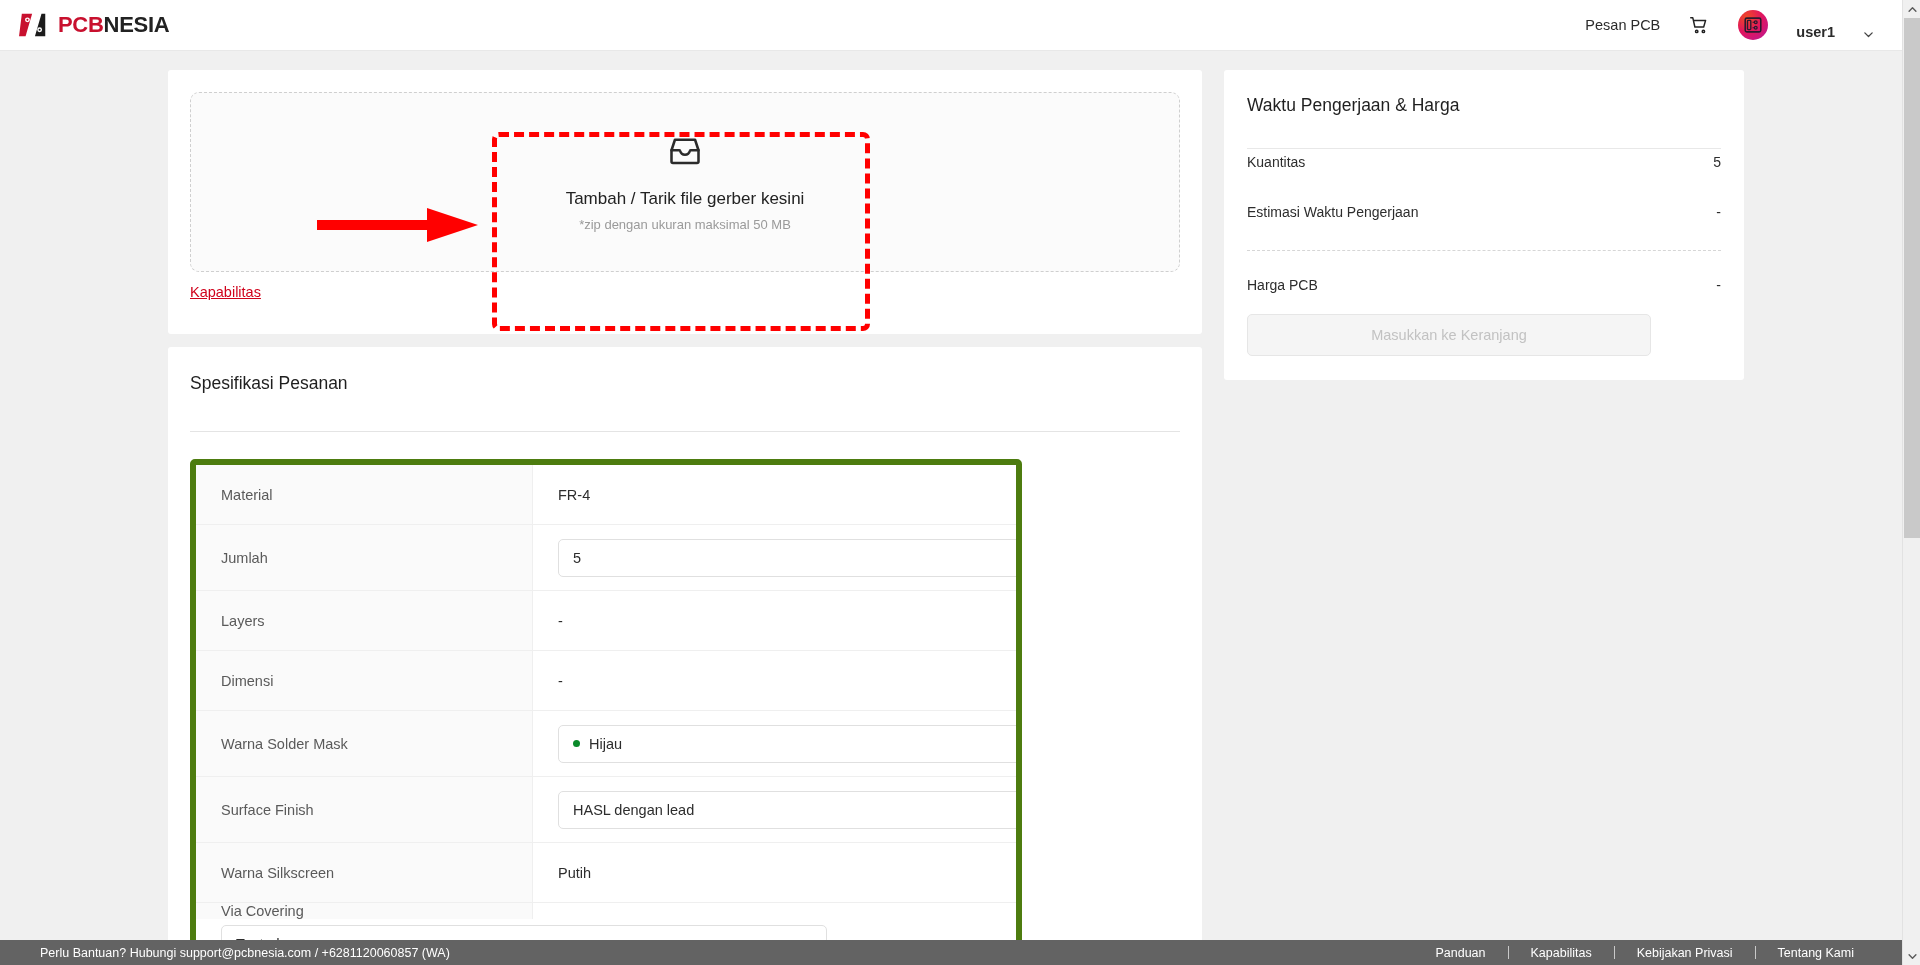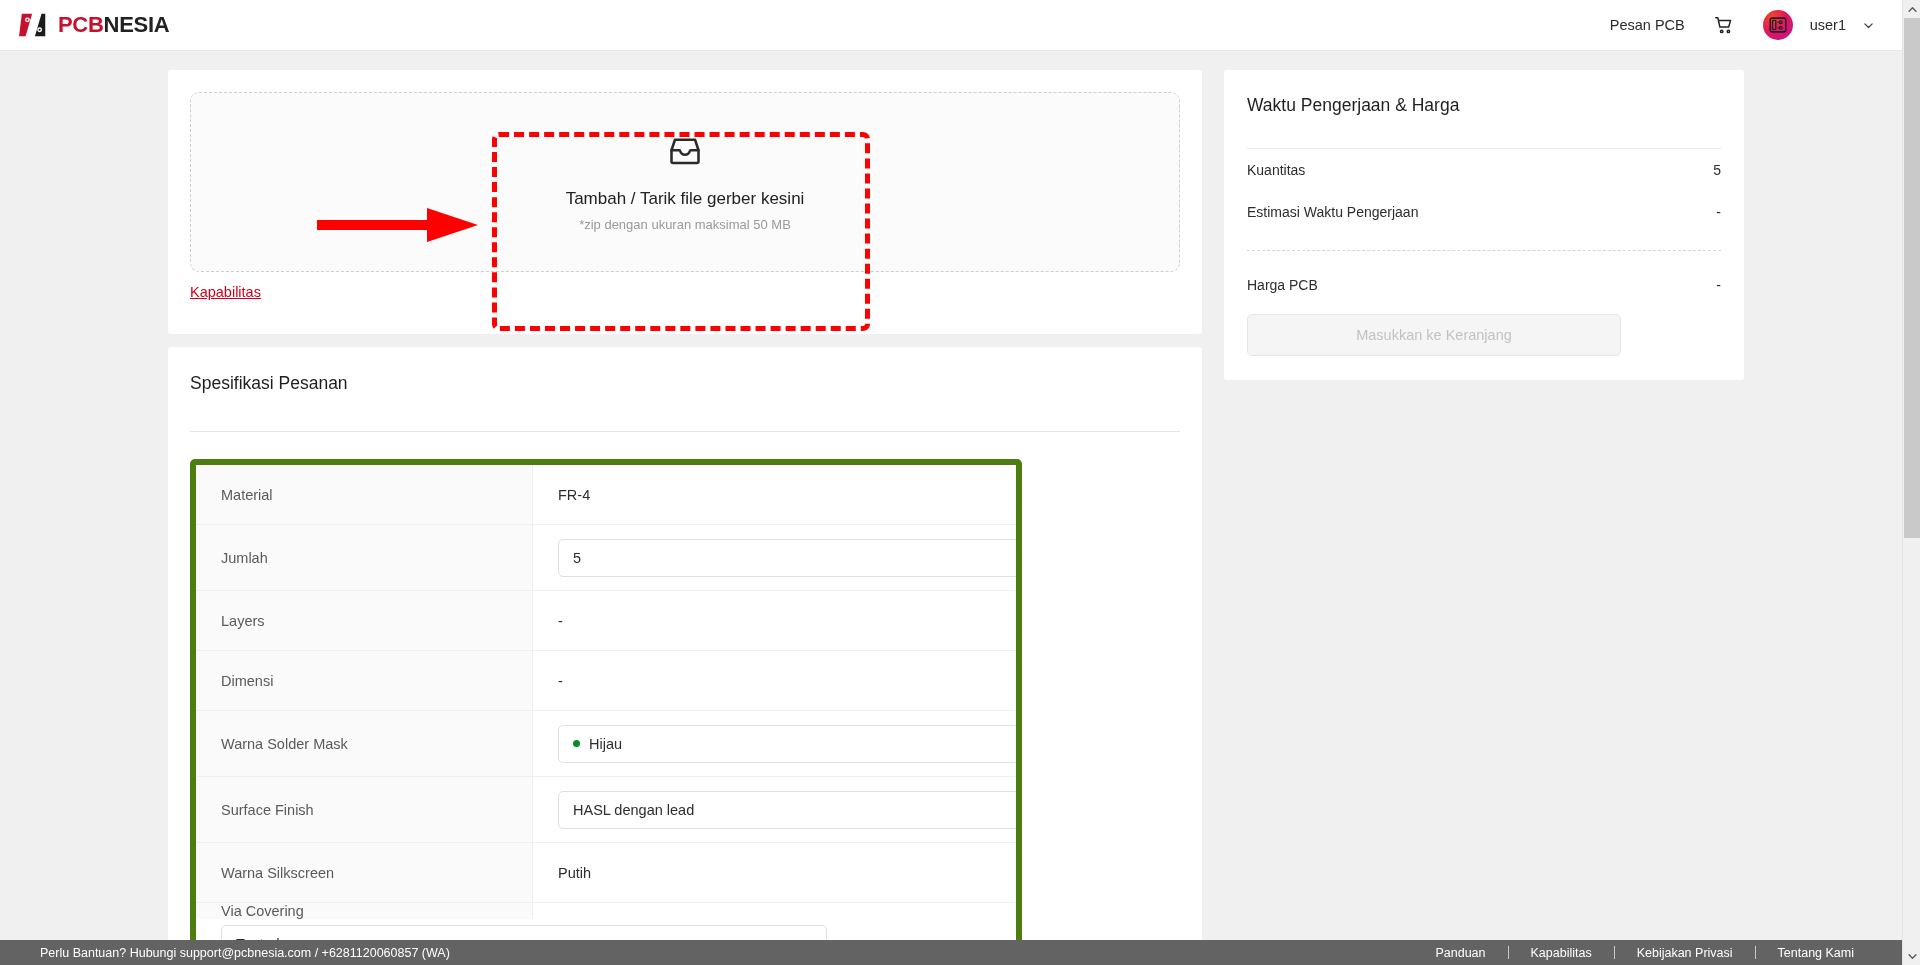--- a/index.html
+++ b/index.html
@@ -27,21 +27,21 @@
     white-space: nowrap;
   }
   .brand-text .b-red { color: #c8102e; }
   .brand-text .b-dark { color: #222222; }
 
   .header-right { display: flex; align-items: center; gap: 28px; }
   .nav-link {
     font-size: 14.5px; color: #2b2b2b; text-decoration: none; white-space: nowrap;
   }
   .cart-icon { width: 22px; height: 22px; display: block; }
-  .user-box { display: flex; align-items: center; gap: 17px; }
+  .user-box { display: flex; align-items: flex-end; gap: 28px; font-weight: bold; }
   .avatar {
     width: 30px; height: 30px; border-radius: 50%;
     background: radial-gradient(circle at 30% 25%, #ef4a23 0%, #e0155e 48%, #b5199c 100%);
     display: flex; align-items: center; justify-content: center;
     overflow: hidden;
   }
   .avatar svg { width: 22px; height: 22px; display: block; }
   .user-name { font-size: 14.5px; color: #2b2b2b; }
   .caret { width: 11px; height: 11px; display: block; }
 
@@ -108,29 +108,29 @@
 
   
   #price-card { left: 1224px; top: 19px; width: 520px; height: 310px; padding: 0; }
   .pc-title { position: absolute; left: 23px; top: 25px; font-size: 17.5px; color: #1f1f1f; }
   .pc-divider { position: absolute; left: 23px; top: 78px; width: 474px; height: 1px; background: #e8e8e8; }
   .pc-row {
     position: absolute; left: 23px; width: 474px;
     display: flex; align-items: center; justify-content: space-between;
     font-size: 14px; color: #2d2d2d;
   }
-  #pc-row-qty { top: 92px; }
+  #pc-row-qty { top: 84px; }
   #pc-row-est { top: 134px; }
   #pc-row-price { top: 207px; }
   .pc-dashed {
     position: absolute; left: 23px; top: 180px; width: 474px; height: 0;
     border-top: 1px dashed #d6d6d6;
   }
   .cart-btn {
-    position: absolute; left: 23px; top: 244px; width: 374px; height: 42px;
+    position: absolute; left: 23px; top: 244px; width: 404px; height: 42px;
     background: #f5f5f5; border: 1px solid #e6e6e6; border-radius: 5px;
     color: #c2c2c2; font-size: 14.5px;
     display: flex; align-items: center; justify-content: center;
     cursor: not-allowed;
     font-family: "Liberation Sans", sans-serif;
   }
 
   
   .annot-arrow { position: absolute; left: 315px; top: 152px; width: 165px; height: 44px; z-index: 20; }
   .annot-box {

